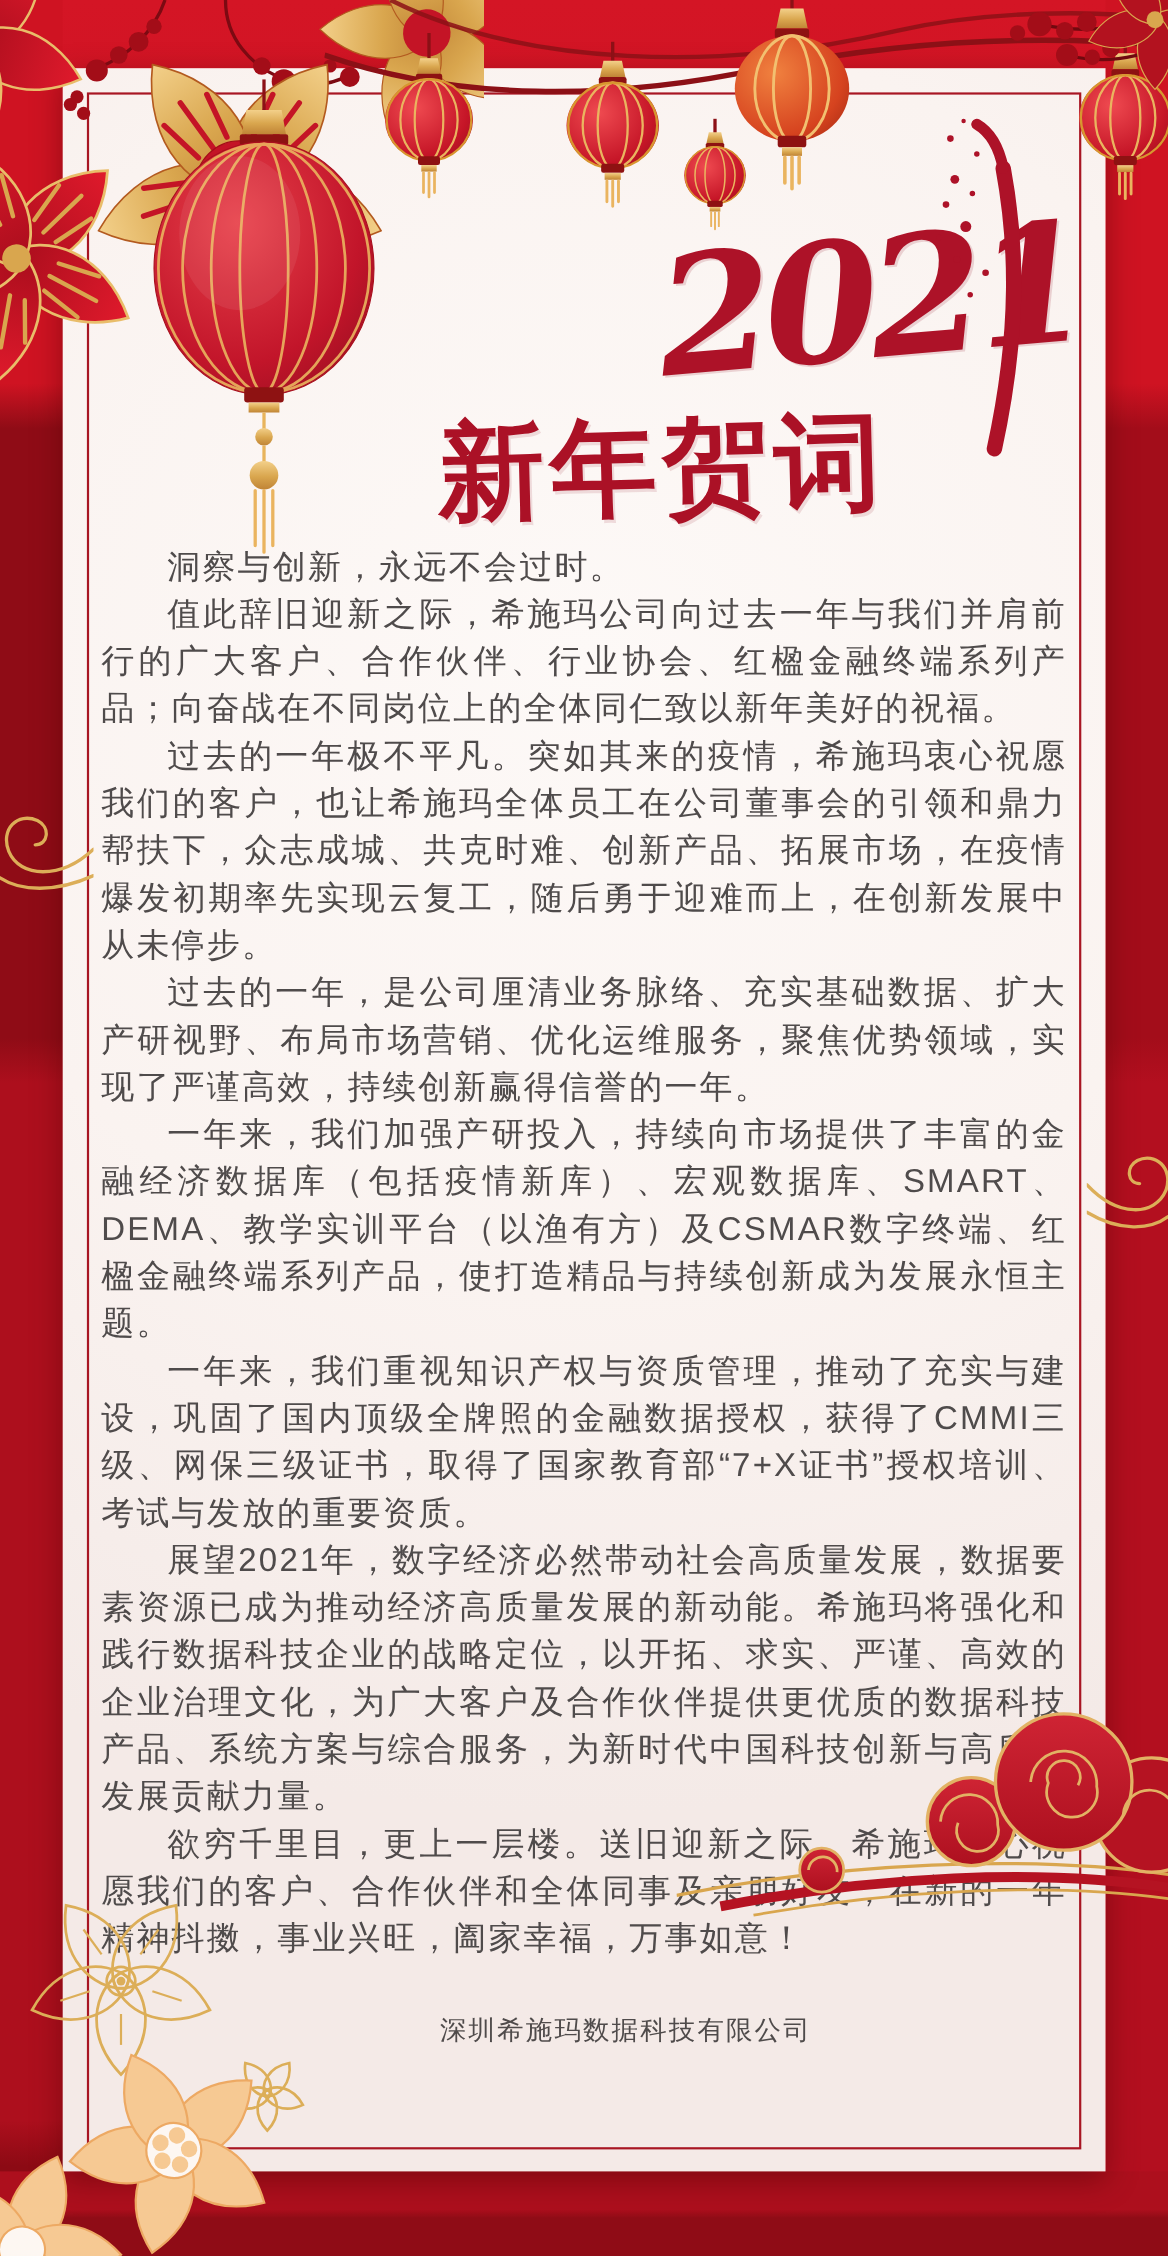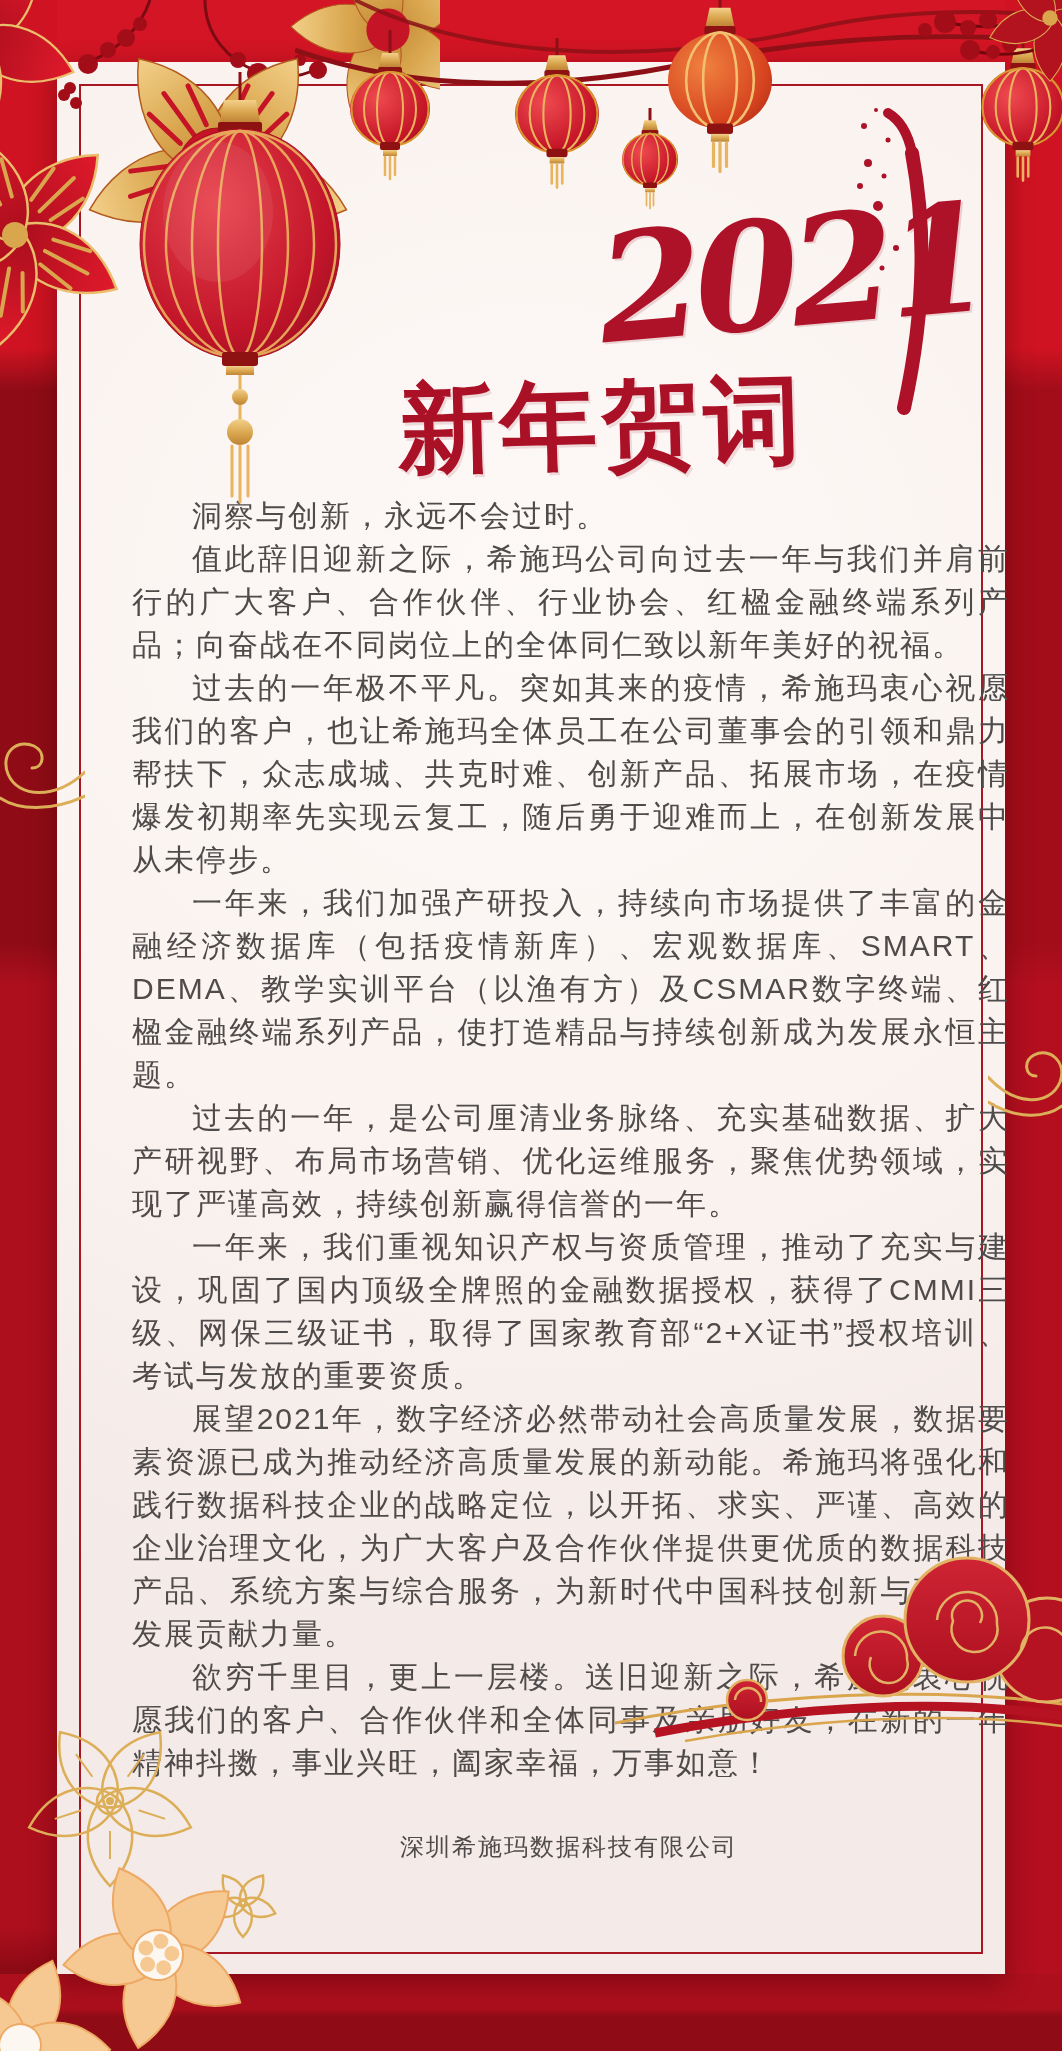--- a/index.html
+++ b/index.html
@@ -20,21 +20,21 @@
     box-shadow:0 8px 26px rgba(70,0,5,.45);}
   .card-border{left:79px;top:84px;width:900px;height:1866px;border:2px solid #a81623;}
   
   .year{left:598px;top:198px;font-family:"DejaVu Serif",serif;font-style:italic;font-weight:bold;
     font-size:150px;line-height:1;color:#ad1228;letter-spacing:-8px;transform:rotate(-5deg);
     text-shadow:2px 2px 0 rgba(140,10,25,.15);}
   .title{left:398px;top:372px;font-size:97px;font-weight:800;color:#ab1126;letter-spacing:5px;
     line-height:1.1;transform:rotate(-1.5deg);text-shadow:2px 3px 0 rgba(140,10,25,.12);}
   
   .letter{left:92px;top:494px;width:878px;font-size:30px;line-height:43px;letter-spacing:2px;
-    color:#4f4b4b;text-align:justify;margin-left:40px;}
+    color:#4f4b4b;text-align:justify;}
   .letter p{margin:0;text-indent:2em;}
   .signature{left:92px;top:1822px;width:878px;font-size:24px;line-height:50px;letter-spacing:2px;
     color:#4f4b4b;text-align:right;padding-right:232px;box-sizing:border-box;}
   svg{display:block;}
 </style>
 </head>
 <body>
 
 <div id="canvas">
 
@@ -90,23 +90,23 @@
   <div class="abs strip-right"></div>
   <div class="abs strip-bottom"></div>
 
   <div class="abs card"></div>
   <div class="abs card-border"></div>
 
   <div class="abs letter">
     <p>洞察与创新，永远不会过时。</p>
     <p>值此辞旧迎新之际，希施玛公司向过去一年与我们并肩前行的广大客户、合作伙伴、行业协会、红楹金融终端系列产品；向奋战在不同岗位上的全体同仁致以新年美好的祝福。</p>
     <p>过去的一年极不平凡。突如其来的疫情，希施玛衷心祝愿我们的客户，也让希施玛全体员工在公司董事会的引领和鼎力帮扶下，众志成城、共克时难、创新产品、拓展市场，在疫情爆发初期率先实现云复工，随后勇于迎难而上，在创新发展中从未停步。</p>
+    <p>过去的一年，是公司厘清业务脉络、充实基础数据、扩大产研视野、布局市场营销、优化运维服务，聚焦优势领域，实现了严谨高效，持续创新赢得信誉的一年。</p>
     <p>一年来，我们加强产研投入，持续向市场提供了丰富的金融经济数据库（包括疫情新库）、宏观数据库、SMART、DEMA、教学实训平台（以渔有方）及CSMAR数字终端、红楹金融终端系列产品，使打造精品与持续创新成为发展永恒主题。</p>
-    <p>过去的一年，是公司厘清业务脉络、充实基础数据、扩大产研视野、布局市场营销、优化运维服务，聚焦优势领域，实现了严谨高效，持续创新赢得信誉的一年。</p>
-    <p>一年来，我们重视知识产权与资质管理，推动了充实与建设，巩固了国内顶级全牌照的金融数据授权，获得了CMMI三级、网保三级证书，取得了国家教育部“2+X证书”授权培训、考试与发放的重要资质。</p>
+    <p>一年来，我们重视知识产权与资质管理，推动了充实与建设，巩固了国内顶级全牌照的金融数据授权，获得了CMMI三级、网保三级证书，取得了国家教育部“7+X证书”授权培训、考试与发放的重要资质。</p>
     <p>展望2021年，数字经济必然带动社会高质量发展，数据要素资源已成为推动经济高质量发展的新动能。希施玛将强化和践行数据科技企业的战略定位，以开拓、求实、严谨、高效的企业治理文化，为广大客户及合作伙伴提供更优质的数据科技产品、系统方案与综合服务，为新时代中国科技创新与高质量发展贡献力量。</p>
     <p>欲穷千里目，更上一层楼。送旧迎新之际，希施玛衷心祝愿我们的客户、合作伙伴和全体同事及亲朋好友，在新的一年精神抖擞，事业兴旺，阖家幸福，万事如意！</p>
   </div>
 
   <div class="abs signature">
     <div>深圳希施玛数据科技有限公司</div>
   </div>
 
   <div class="abs year">2021</div>
   <div class="abs title">新年贺词</div>

